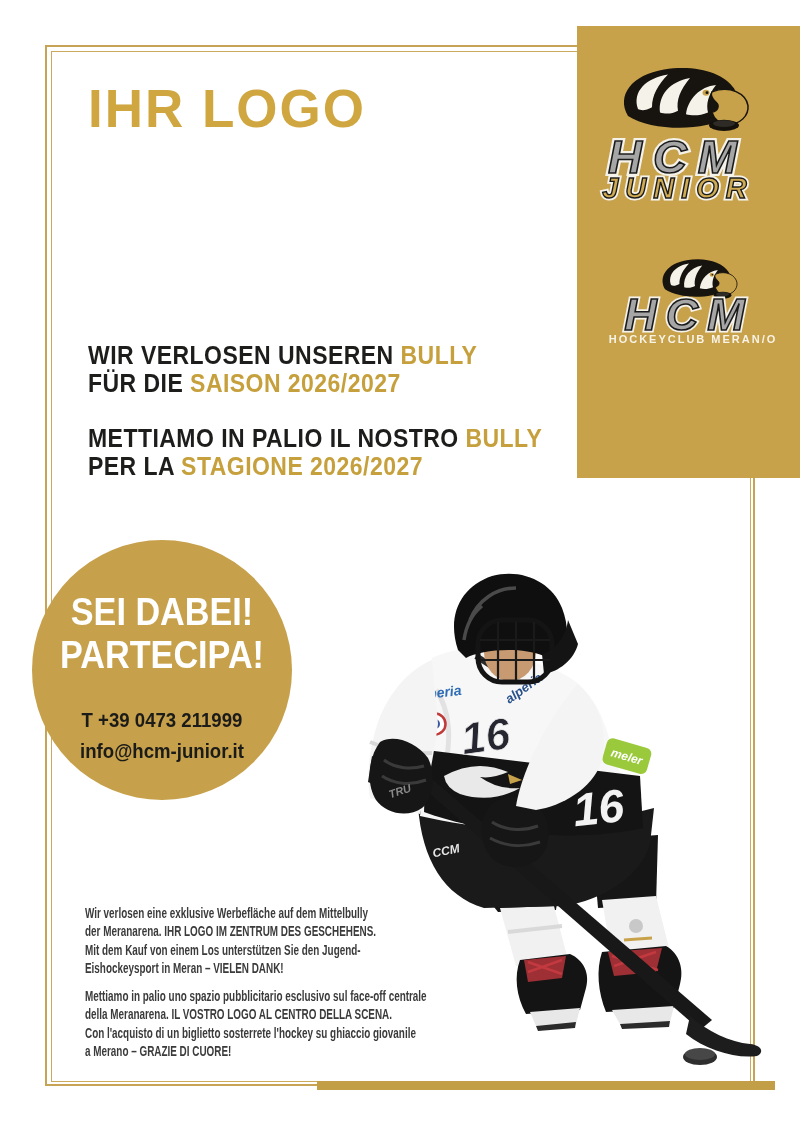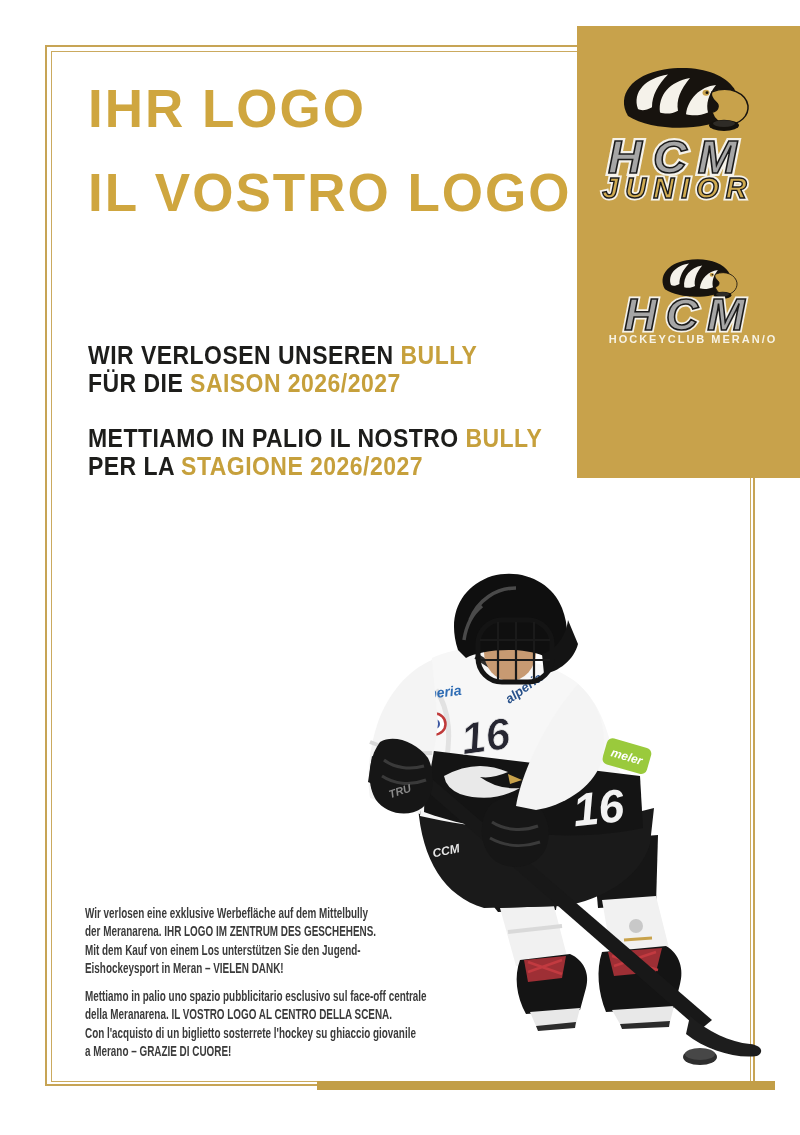--- a/index.html
+++ b/index.html
@@ -80,31 +80,40 @@
     </svg>
     <svg style="left:0;top:230px" width="198" height="92" viewBox="0 0 198 92">
       <use href="#eagle-head" transform="translate(76,2) scale(0.6,0.54)"></use>
       <text x="112" y="74" text-anchor="middle" font-size="45" font-weight="bold" font-style="italic" letter-spacing="9" fill="none" stroke="#f5f2ea" stroke-width="5">HCM</text>
       <text x="112" y="74" text-anchor="middle" font-size="45" font-weight="bold" font-style="italic" letter-spacing="9" fill="#a6a6a6" stroke="#1a1a1a" stroke-width="1.6">HCM</text>
       <text x="116" y="87" text-anchor="middle" font-size="11" font-weight="bold" letter-spacing="2" fill="#f7f3e6">HOCKEYCLUB MERAN/O</text>
     </svg>
   </div>
 
   <div class="hl hl-gold hl1">IHR LOGO</div>
-  <div class="hl hl-gold hl3">IL VOSTRO LOGO</div>
 
   <div class="promo promo-de">
     <div><span>WIR VERLOSEN UNSEREN </span><span class="gold">BULLY</span></div>
     <div><span>FÜR DIE </span><span class="gold">SAISON 2026/2027</span></div>
   </div>
   <div class="promo promo-it">
     <div><span>METTIAMO IN PALIO IL NOSTRO </span><span class="gold">BULLY</span></div>
     <div><span>PER LA </span><span class="gold">STAGIONE 2026/2027</span></div>
   </div>
 
+  <div class="badge">
+    <div class="badge-title">
+      <div>SEI DABEI!</div>
+      <div>PARTECIPA!</div>
+    </div>
+    <div class="badge-contact">
+      <div>T +39 0473 211999</div>
+      <div>info@hcm-junior.it</div>
+    </div>
+  </div>
 
   <svg class="player" viewBox="0 0 430 520">
 
     <g>
       <path d="M252,280 L318,275 L316,345 L258,348 Z" fill="#161616"></path>
       <path d="M262,340 L316,336 L330,392 L272,398 Z" fill="#f1f1f1"></path>
       <circle cx="296" cy="366" r="7" fill="#c8c8c8"></circle>
       <path d="M284,380 L312,378" stroke="#C8A24B" stroke-width="3"></path>
       <path d="M262,392 L326,386 C340,394 344,410 340,424 L334,448 L266,452 C258,432 256,410 262,392 Z" fill="#141414"></path>
       <path d="M268,392 L322,388 L316,412 L274,416 Z" fill="#9E2F35"></path>

